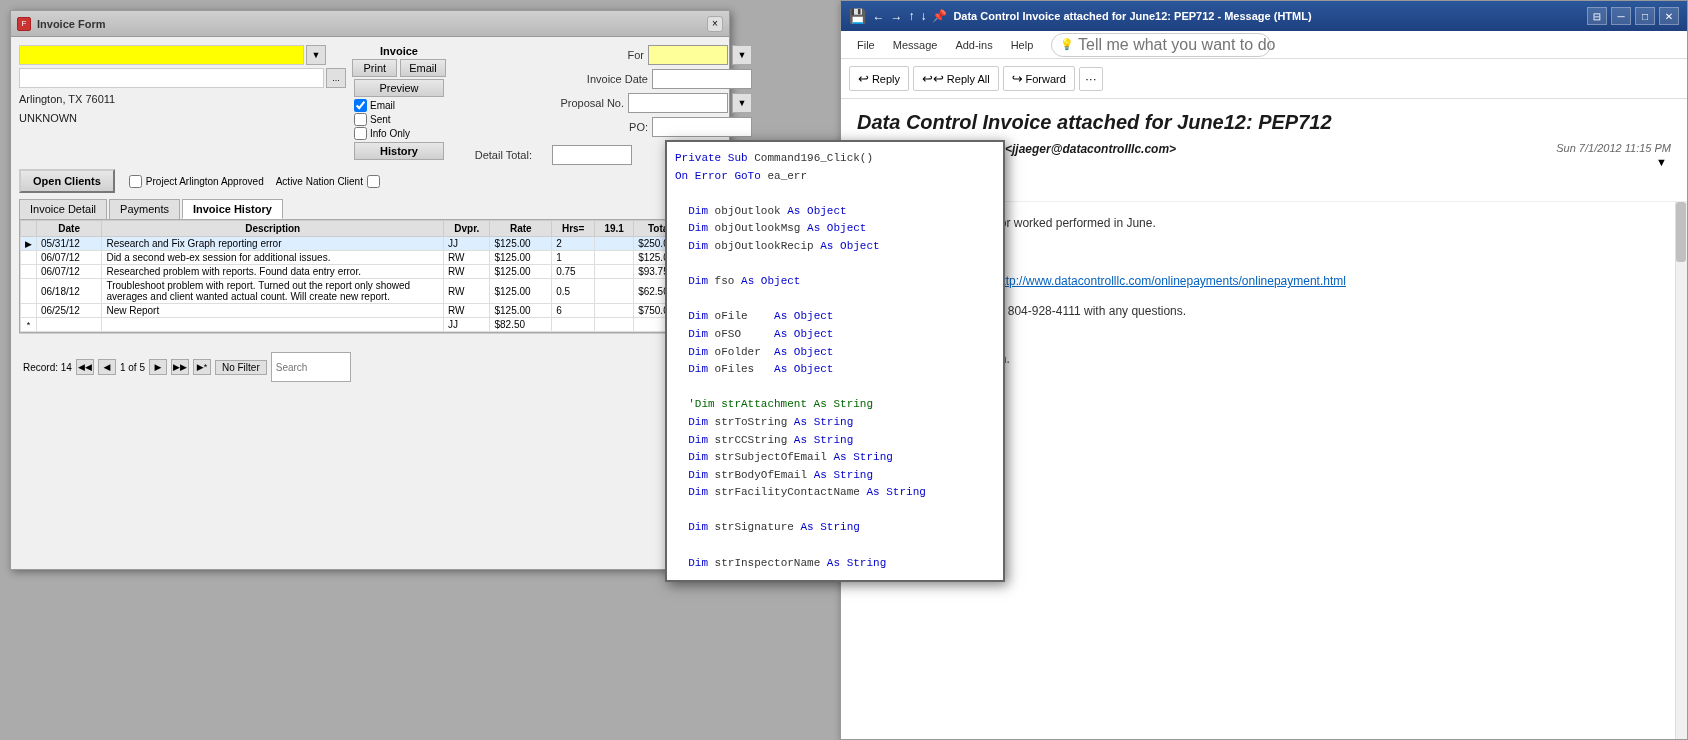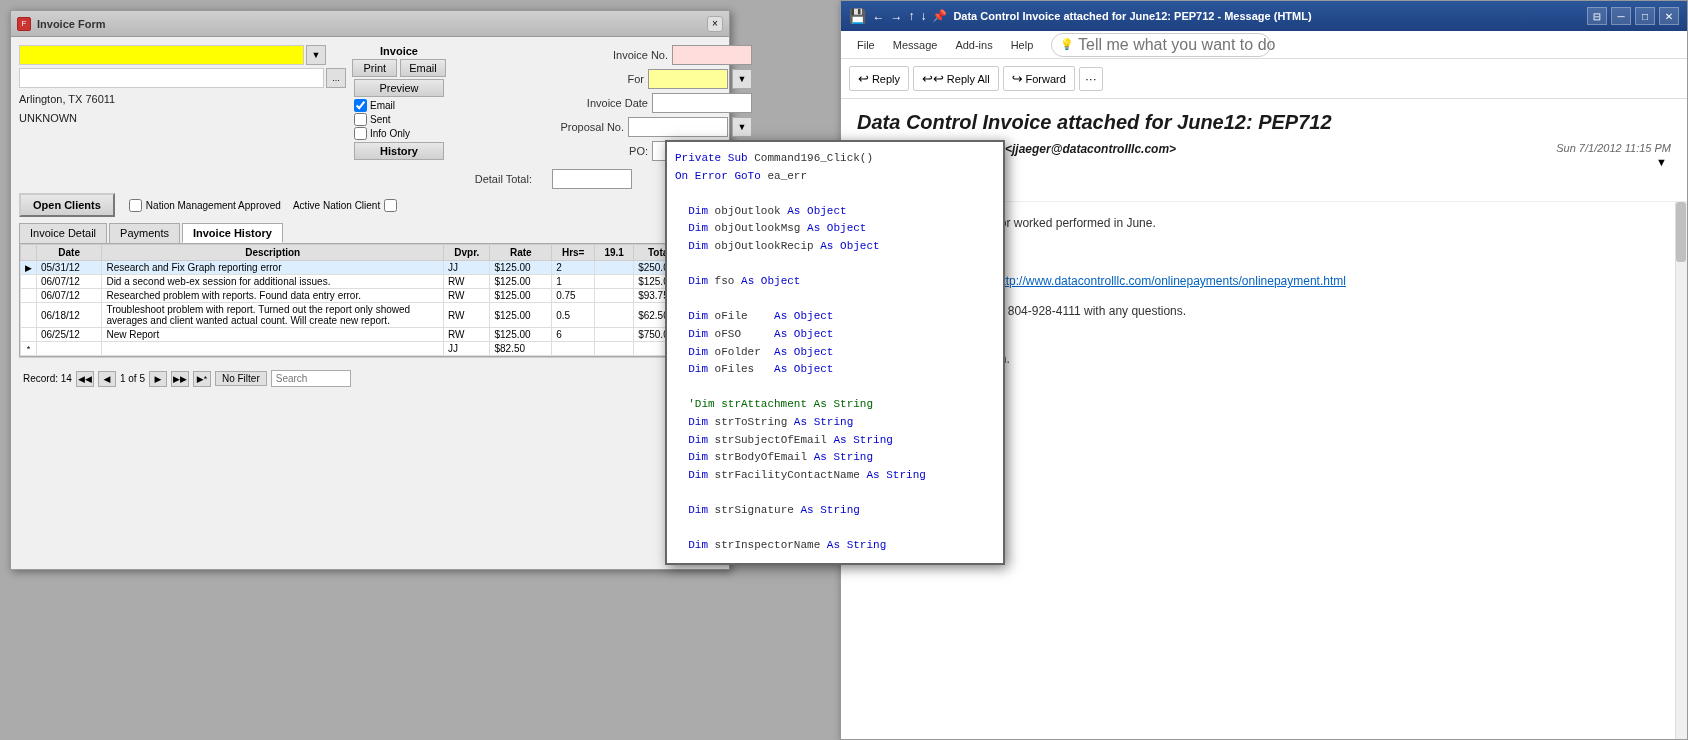--- a/index.html
+++ b/index.html
@@ -253,21 +253,21 @@
       width: 12px;
       font-size: 9px;
       text-align: center;
     }
 
     
     .status-bar {
       display: flex;
       align-items: center;
       gap: 4px;
-      padding: 12px 4px;
+      padding: 18px 4px;
       background: #f0f0f0;
       border-top: 1px solid #ccc;
       font-size: 10px;
     }
     .nav-btn {
       background: #e0e0e0;
       border: 1px solid #aaa;
       width: 18px;
       height: 16px;
       display: flex;
@@ -278,21 +278,21 @@
     }
     .filter-btn {
       background: #e0e0e0;
       border: 1px solid #aaa;
       padding: 1px 6px;
       font-size: 10px;
       cursor: pointer;
     }
     .search-input-bar {
       border: 1px solid #aaa;
-      height: 17px;
+      height: 30px;
       padding: 1px 4px;
       font-size: 10px;
       width: 80px;
     }
 
     
     .code-popup {
       position: absolute;
       top: 140px;
       left: 665px;
@@ -575,24 +575,20 @@
           <label class="checkbox-row">
             <input type="checkbox" style="">
             <span>Info Only</span>
           </label>
         </div>
         <button class="btn" style="width:100%; font-weight:bold;">History</button>
       </div>
 
       <div class="right-panel">
         <div class="field-row">
-          <span class="field-label">Invoice No.</span>
-          <input type="text" class="field-input highlighted" readonly="" style="width: 80px; background: rgb(255, 221, 221); font-weight: bold; font-size: 12px;">
-        </div>
-        <div class="field-row">
           <span class="field-label">For</span>
           <input type="text" class="field-input yellow" readonly="" style="width: 80px;">
           <div class="small-dropdown">▼</div>
         </div>
         <div class="field-row">
           <span class="field-label">Invoice Date</span>
           <input type="text" class="field-input" readonly="" style="width: 100px;">
         </div>
         <div class="field-row">
           <span class="field-label">Proposal No.</span>
@@ -607,21 +603,21 @@
           <span class="field-label">Detail Total:</span>
           <input type="text" class="field-input" readonly="" style="width: 80px;">
         </div>
       </div>
     </div>
 
     <div style="display:flex; align-items:center; gap:6px; margin-bottom:4px;">
       <button class="open-clients-btn">Open Clients</button>
       <div class="approved-section">
         <input type="checkbox" style="">
-        <span style="font-size:10px;">Nation Management Approved</span>
+        <span style="font-size:10px;">Project Arlington Approved</span>
         <span style="font-size:10px; margin-left:8px;">Active Nation Client</span>
         <input type="checkbox" style="">
       </div>
     </div>
 
     <div class="tabs-bar">
       <div class="tab">Invoice Detail</div>
       <div class="tab">Payments</div>
       <div class="tab active">Invoice History</div>
     </div>
@@ -736,20 +732,21 @@
     <div class="code-line">&nbsp;</div>
     <div class="code-line">  <span class="code-blue">Dim</span> fso <span class="code-blue">As Object</span></div>
     <div class="code-line">&nbsp;</div>
     <div class="code-line">  <span class="code-blue">Dim</span> oFile    <span class="code-blue">As Object</span></div>
     <div class="code-line">  <span class="code-blue">Dim</span> oFSO     <span class="code-blue">As Object</span></div>
     <div class="code-line">  <span class="code-blue">Dim</span> oFolder  <span class="code-blue">As Object</span></div>
     <div class="code-line">  <span class="code-blue">Dim</span> oFiles   <span class="code-blue">As Object</span></div>
     <div class="code-line">&nbsp;</div>
     <div class="code-line"><span class="code-comment">  'Dim strAttachment As String</span></div>
     <div class="code-line">  <span class="code-blue">Dim</span> strToString <span class="code-blue">As String</span></div>
+    <div class="code-line">  <span class="code-blue">Dim</span> strCCString <span class="code-blue">As String</span></div>
     <div class="code-line">  <span class="code-blue">Dim</span> strSubjectOfEmail <span class="code-blue">As String</span></div>
     <div class="code-line">  <span class="code-blue">Dim</span> strBodyOfEmail <span class="code-blue">As String</span></div>
     <div class="code-line">  <span class="code-blue">Dim</span> strFacilityContactName <span class="code-blue">As String</span></div>
     <div class="code-line">&nbsp;</div>
     <div class="code-line">  <span class="code-blue">Dim</span> strSignature <span class="code-blue">As String</span></div>
     <div class="code-line">&nbsp;</div>
     <div class="code-line">  <span class="code-blue">Dim</span> strInspectorName <span class="code-blue">As String</span></div>
   </div>
 
 <div class="email-window">

